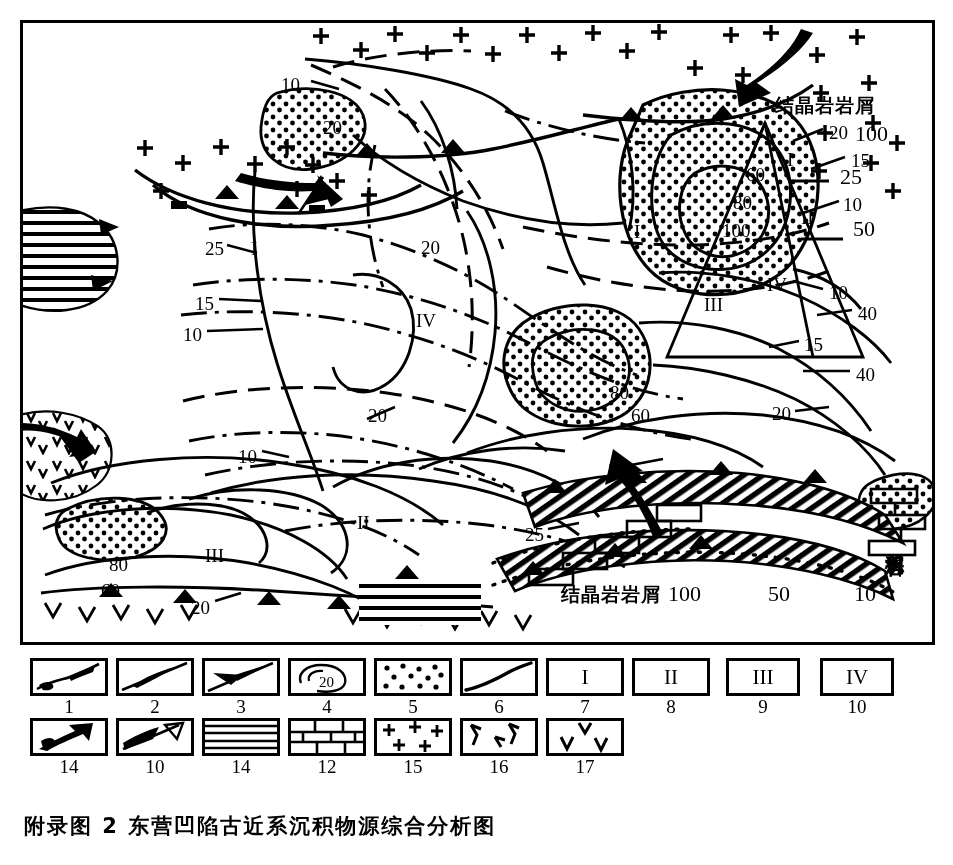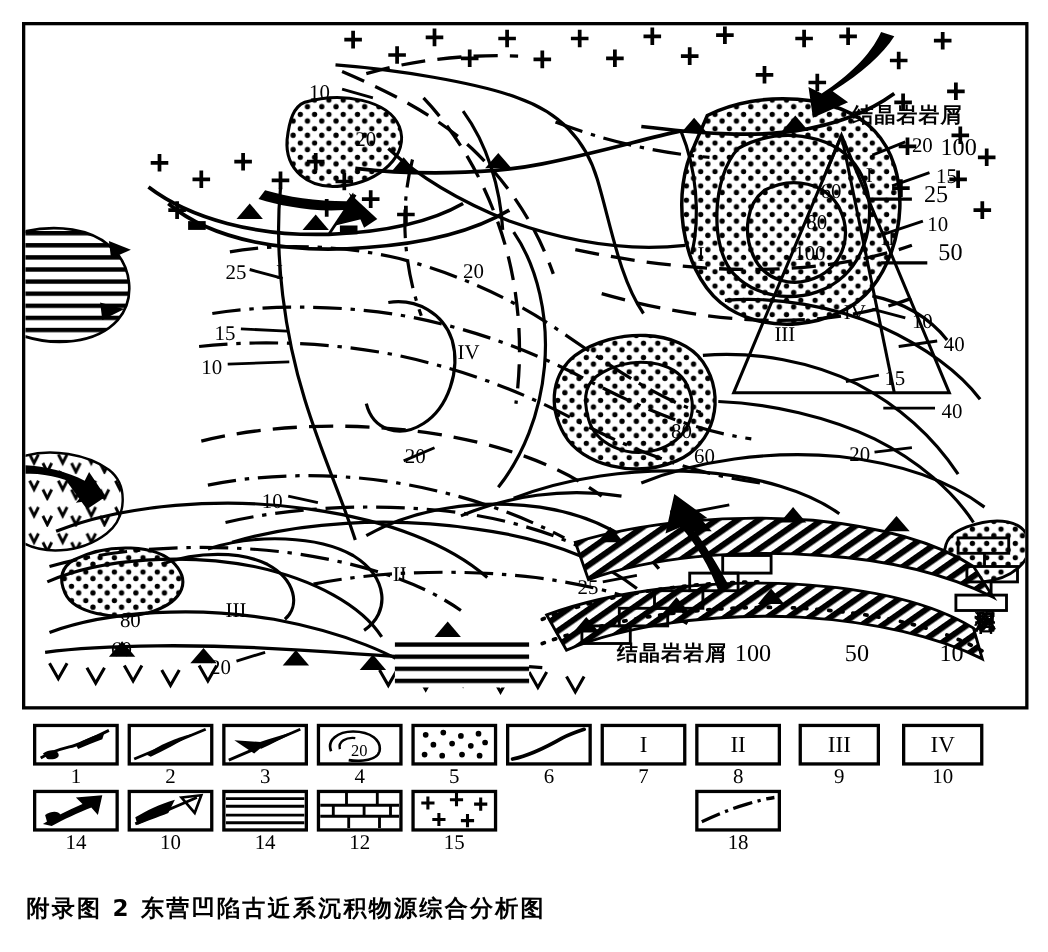--- a/index.html
+++ b/index.html
@@ -549,27 +549,45 @@
                 <path d="M32 6 h12 M38 0 v12"></path>
               <path d="M54 10 h12 M60 4 v12"></path>
               <path d="M16 24 h12 M22 18 v12"></path>
                 <path d="M42 25 h12 M48 19 v12"></path>
             </g>
           </svg>
         </div>
         <div class="legend-num">15</div>
       </div>
 
-
-
-      <div class="legend-cell" style="left:608px">
-        <div class="sym-box">
-          <svg width="72" height="32" viewBox="0 0 72 32">
-            <path d="M3 26 C16 20 30 14 44 10 C54 7 62 5 69 4" stroke="#000" stroke-width="3" fill="none" stroke-dasharray="18 5 3 5"></path>
-          </svg>
-        </div>
-        <div class="legend-num">18</div>
-      </div>
+      <div class="legend-cell" style="left:436px">
+        <div class="sym-box">
+          <svg width="72" height="32" viewBox="0 0 72 32">
+            <g stroke="#000" stroke-width="3" fill="none">
+              <path d="M8 4 L14 14 L10 24"></path>
+                <path d="M8 4 L18 8"></path>
+              <path d="M32 16 L38 26 M32 16 L42 19"></path>
+              <path d="M46 3 L52 13 L48 23"></path>
+                <path d="M46 3 L56 7"></path>
+            </g>
+          </svg>
+        </div>
+        <div class="legend-num">16</div>
+      </div>
+
+      <div class="legend-cell" style="left:522px">
+        <div class="sym-box">
+          <svg width="72" height="32" viewBox="0 0 72 32">
+            <g stroke="#000" stroke-width="3" fill="none">
+              <path d="M30 2 L36 12 L42 2"></path>
+              <path d="M12 16 L18 28 L24 16"></path>
+              <path d="M46 17 L52 29 L58 17"></path>
+            </g>
+          </svg>
+        </div>
+        <div class="legend-num">17</div>
+      </div>
+
     </div>
   </div>
 
   <div id="caption">附录图 2   东营凹陷古近系沉积物源综合分析图</div>
 </div>
 
 </body></html>

